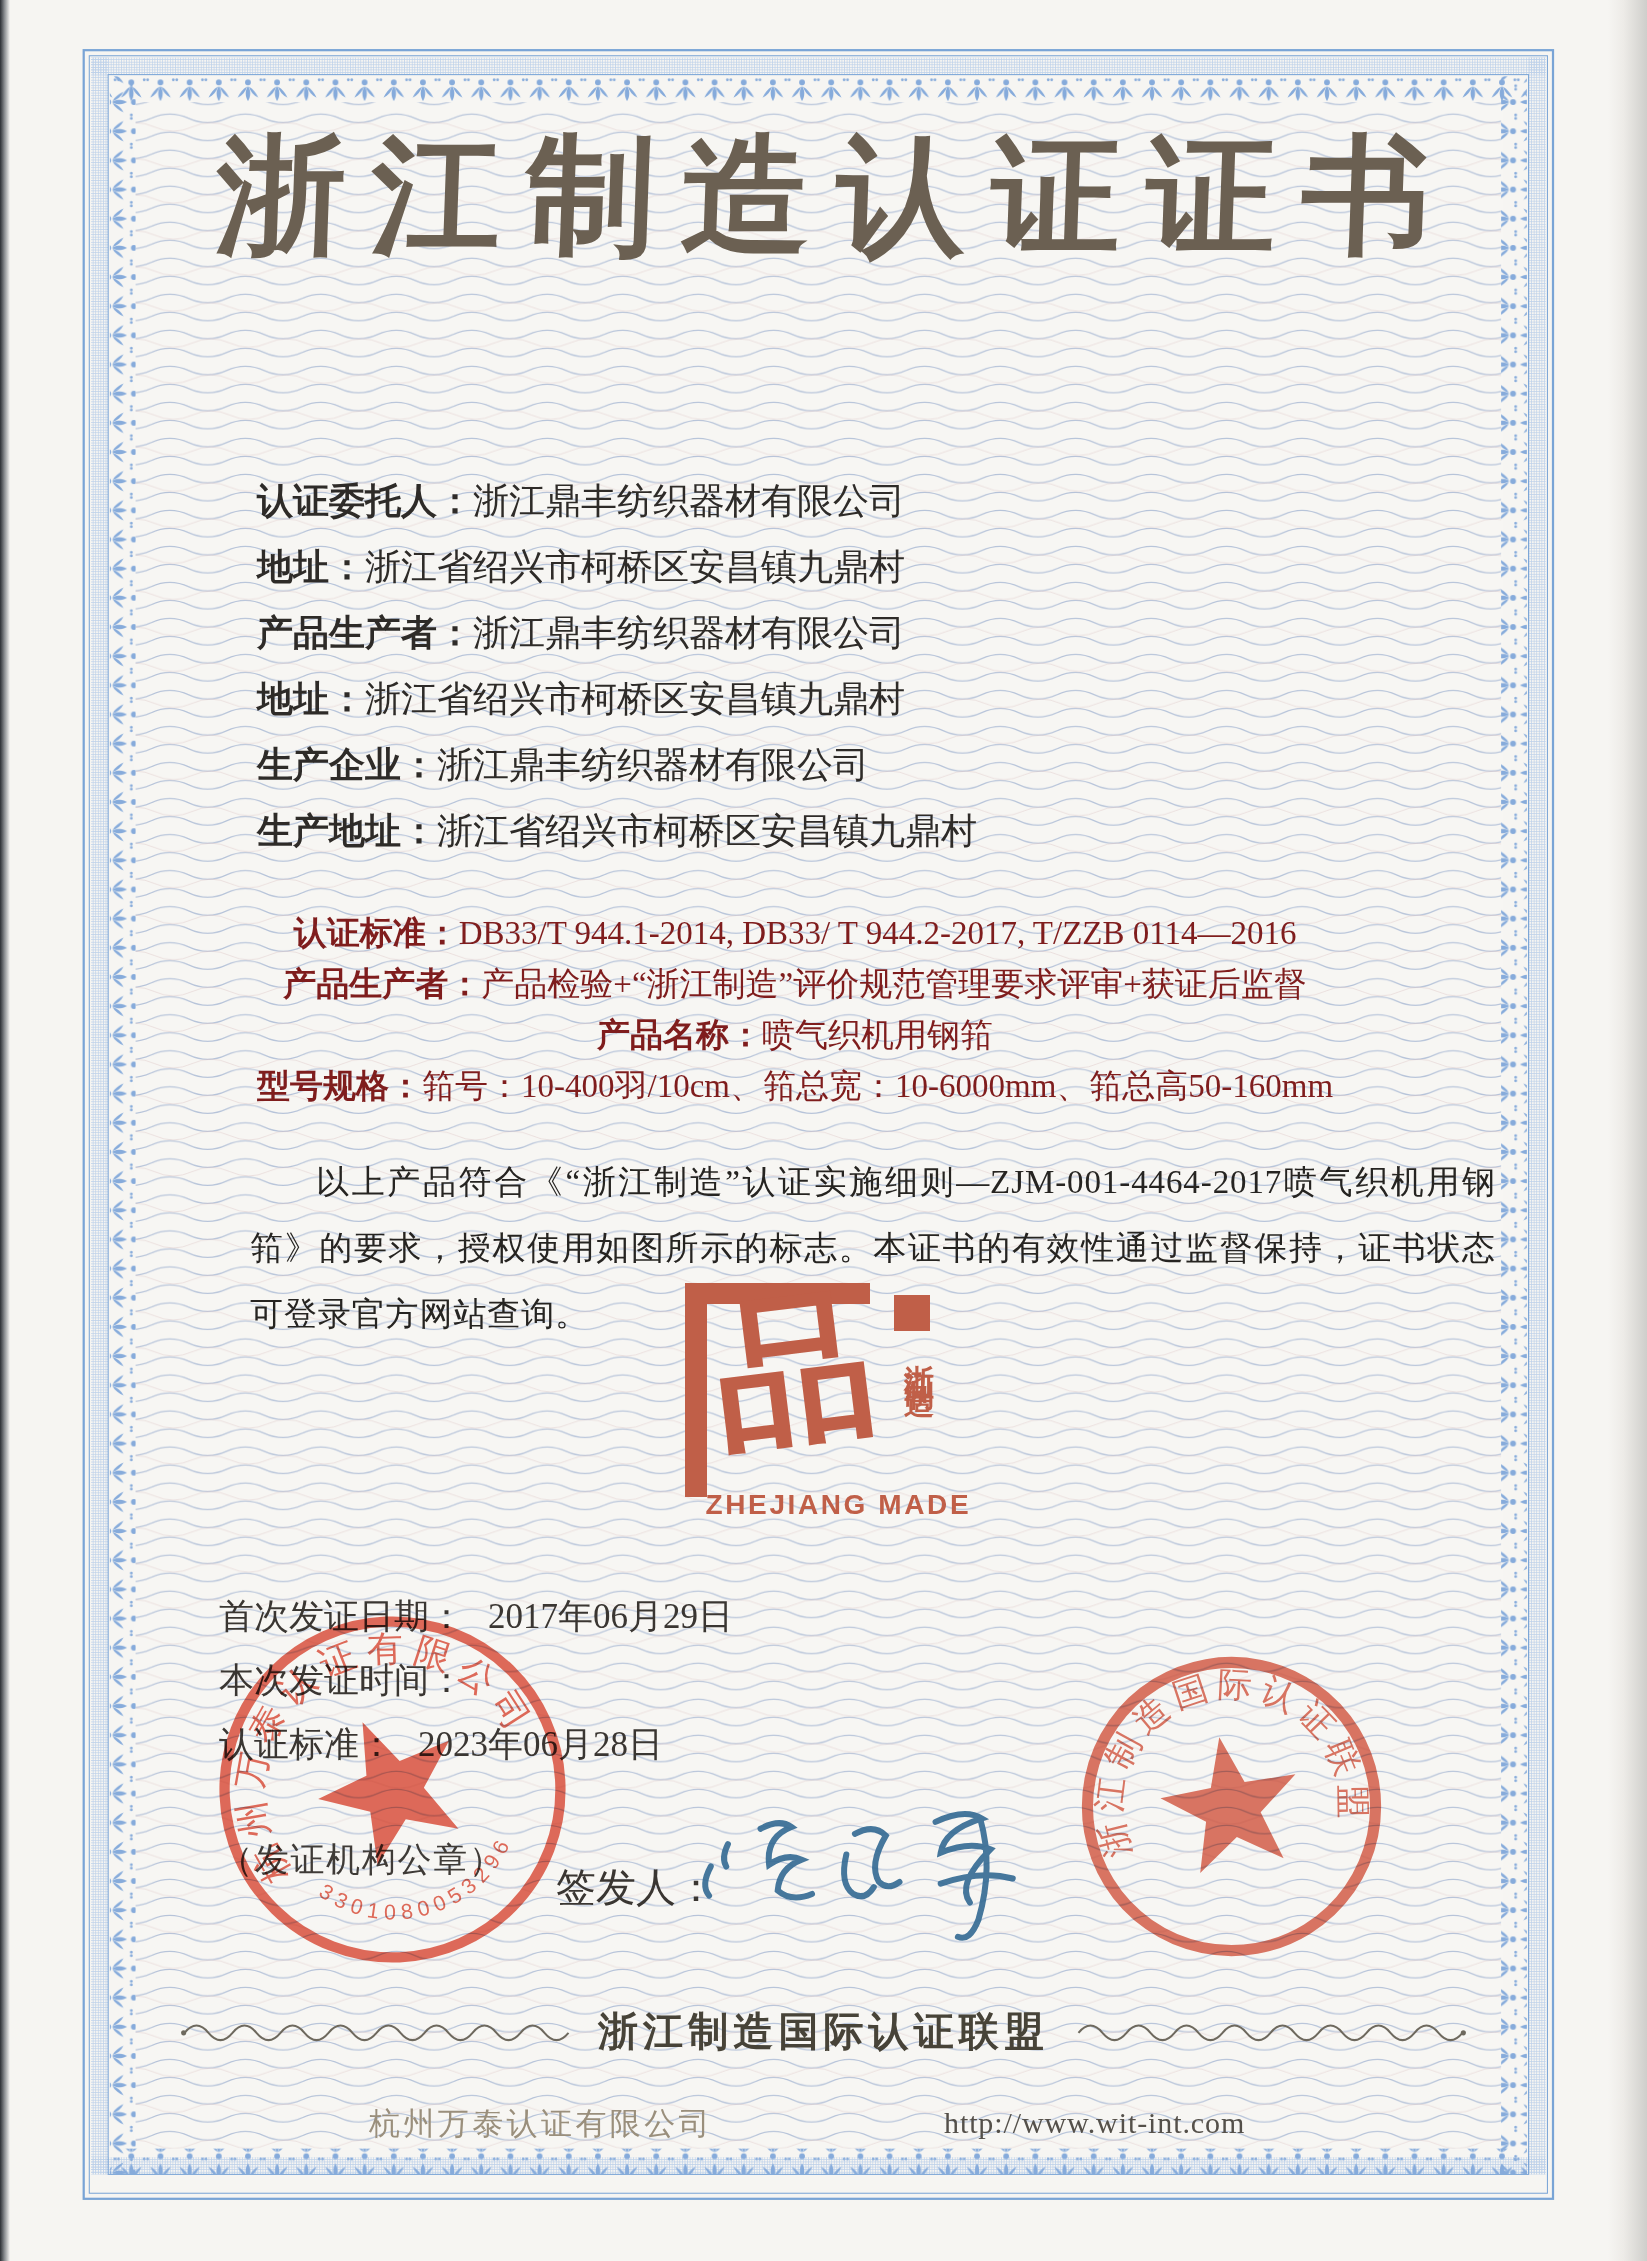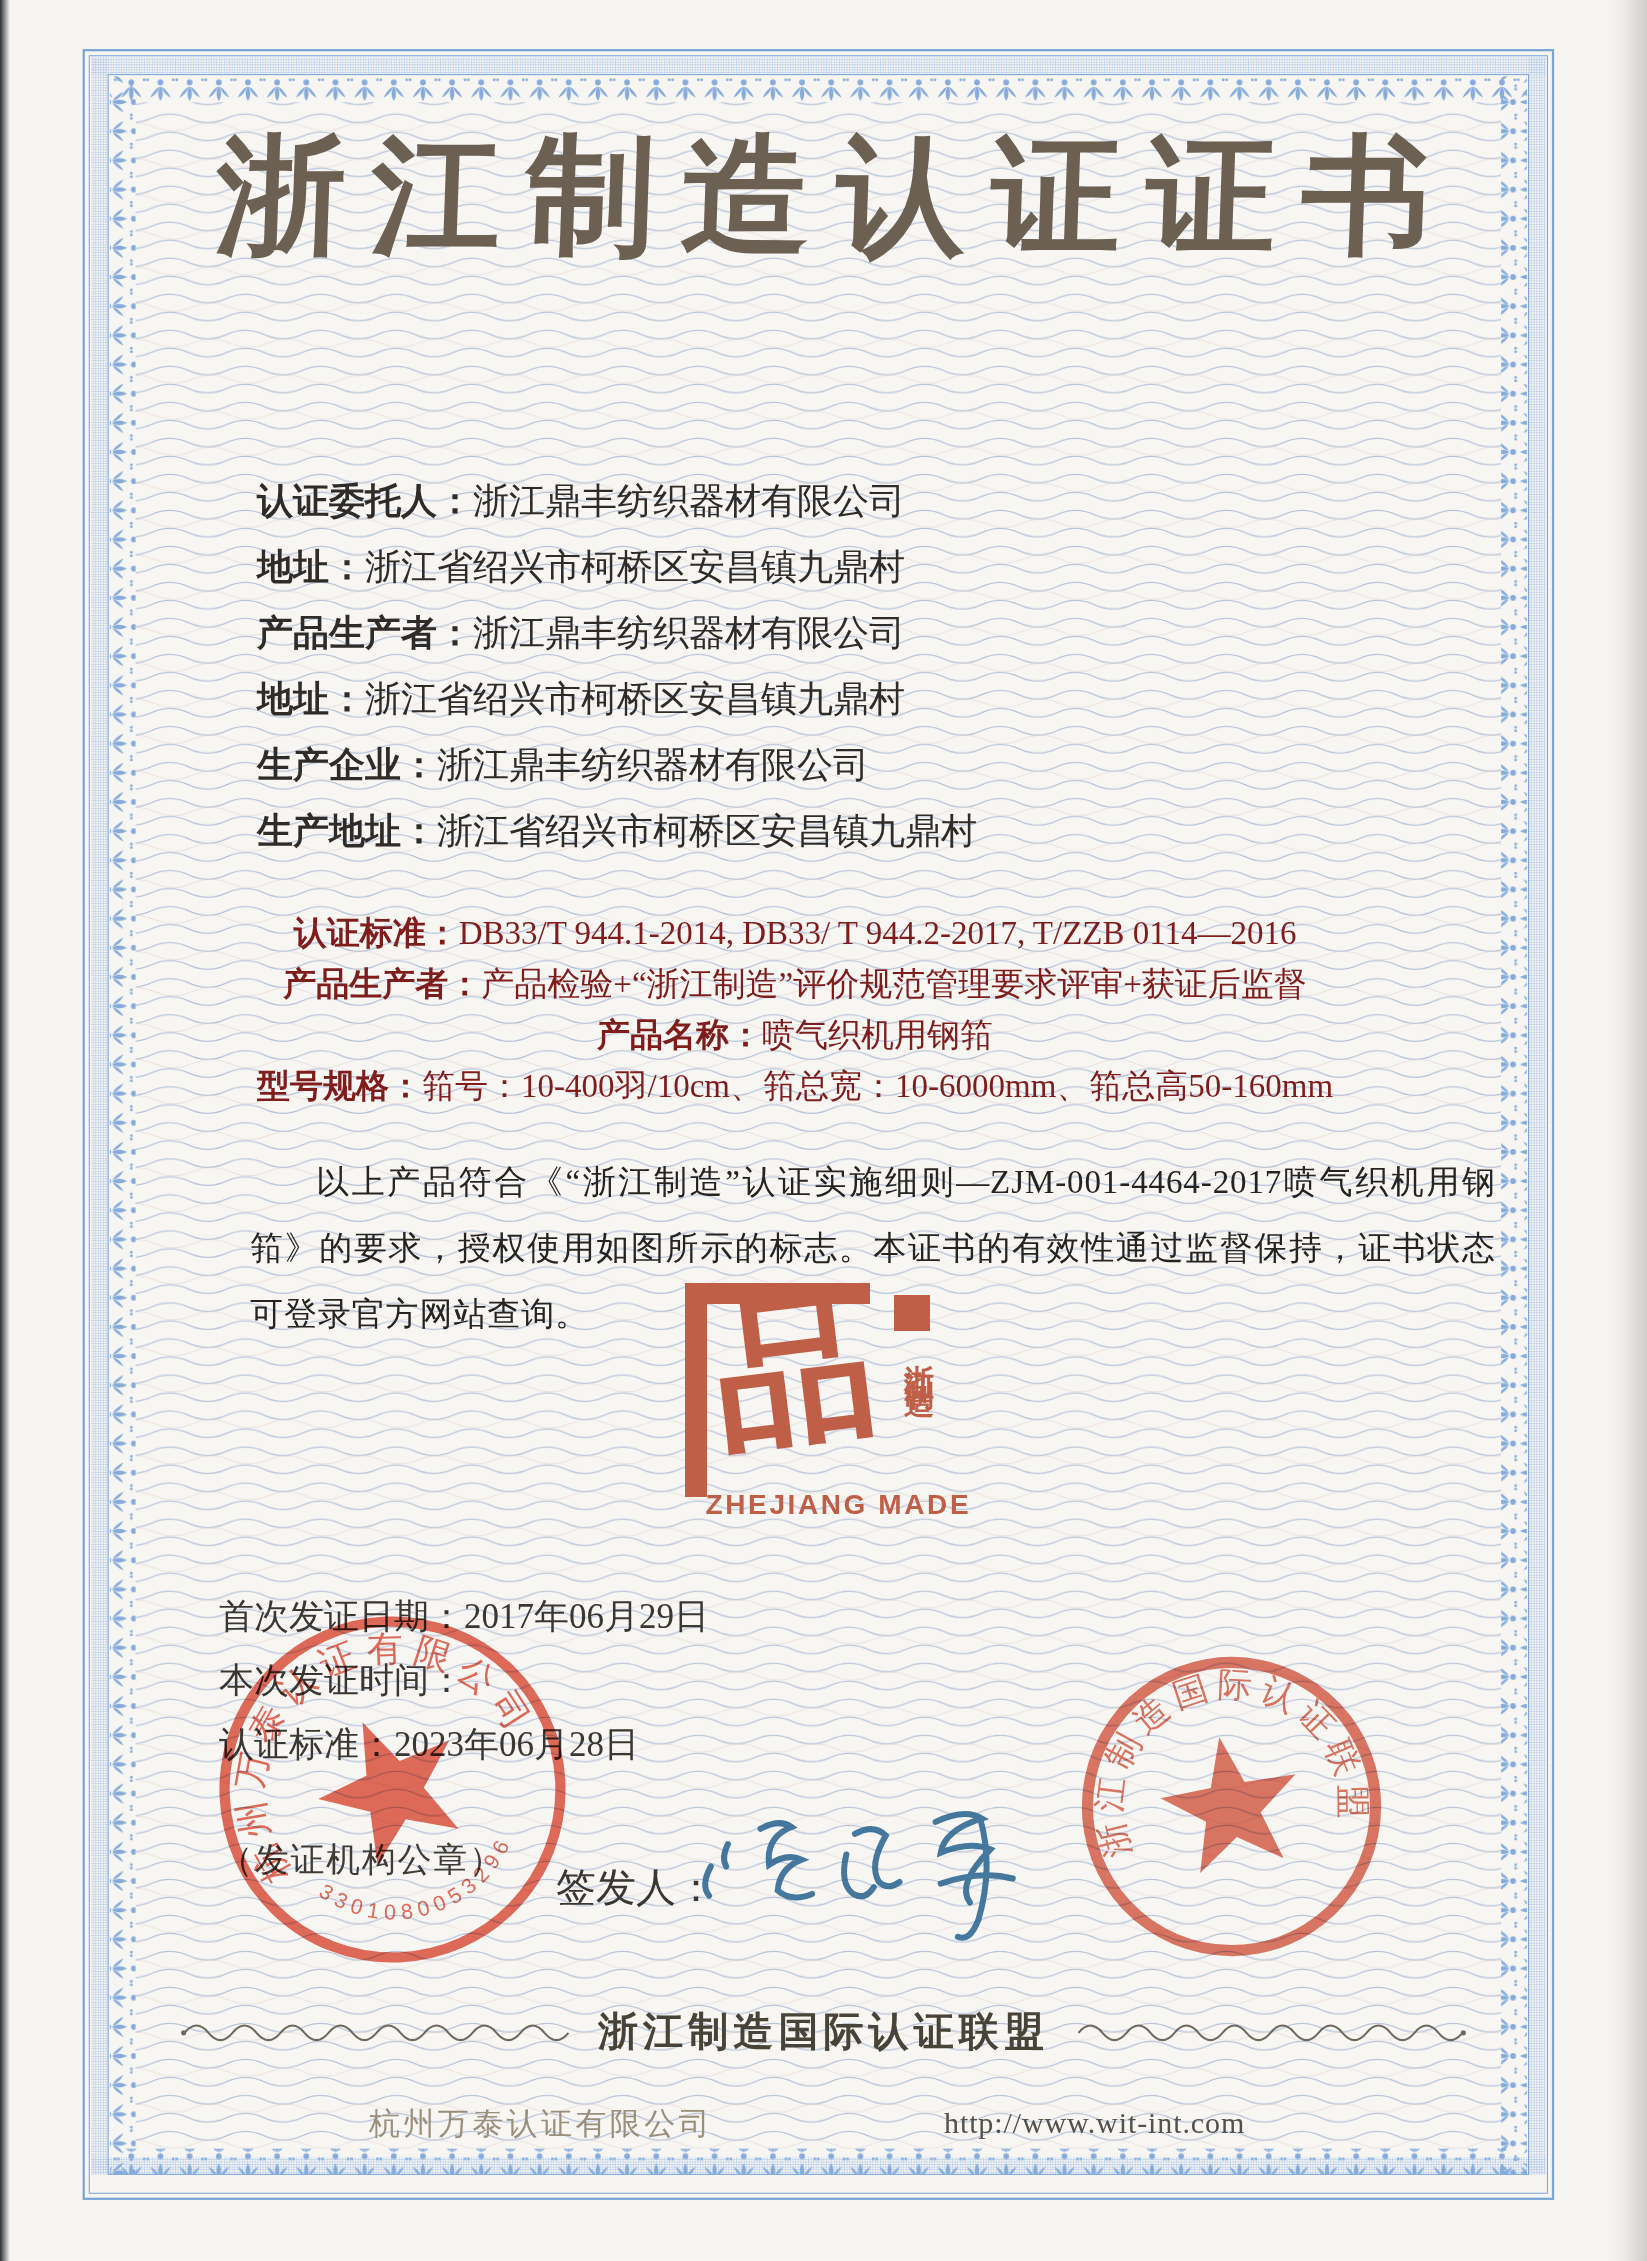--- a/index.html
+++ b/index.html
@@ -29,21 +29,21 @@
   .lg-bar-left{position:absolute;left:0;top:0;width:22px;height:214px;background:#c05f48;}
   .lg-bar-top{position:absolute;left:0;top:0;width:185px;height:20.6px;background:#c05f48;}
   .lg-corner{position:absolute;left:209px;top:12px;width:36px;height:36px;background:#c05f48;}
   .lg-pin{position:absolute;left:29px;top:6.9px;font-size:160px;line-height:163px;font-weight:700;
           color:#c05f48;transform:rotate(-7deg);}
   .lg-side{position:absolute;left:213px;top:57px;writing-mode:vertical-rl;font-size:30px;
            letter-spacing:7.7px;color:#c05f48;font-weight:700;}
   .lg-en{position:absolute;left:20.6px;bottom:0;font-size:28px;font-weight:700;letter-spacing:2.6px;
          color:#c05f48;font-family:"Liberation Sans","DejaVu Sans",sans-serif;white-space:nowrap;}
   .dates{position:absolute;left:219px;top:1585px;}
-  .date-row{display:flex;font-size:35px;line-height:64px;white-space:nowrap;color:#3a3632;}
+  .date-row{display:flex;font-size:35px;line-height:64px;white-space:nowrap;color:#3a3632;gap:24px;}
   .stamp-note{position:absolute;left:219px;top:1837px;font-size:34px;color:#3f3b37;letter-spacing:1.7px;text-align:center;}
   .signer{position:absolute;left:556px;top:1860px;font-size:40px;color:#3a3632;}
   .sig-svg{position:absolute;left:678px;top:1791px;}
   .seal{position:absolute;mix-blend-mode:multiply;}
   .alliance{position:absolute;left:0;top:2004px;width:100%;display:flex;justify-content:center;
             align-items:center;gap:24px;}
   .alliance .tx{font-size:40px;font-weight:700;letter-spacing:5.1px;color:#474338;white-space:nowrap;}
   .footer-issuer{position:absolute;left:369px;top:2103px;font-size:31px;color:#9a8f7c;letter-spacing:3.4px;}
   .footer-site{position:absolute;left:944px;top:2106px;font-size:30px;color:#54504a;letter-spacing:0.9px;text-align:center;}
 </style>

